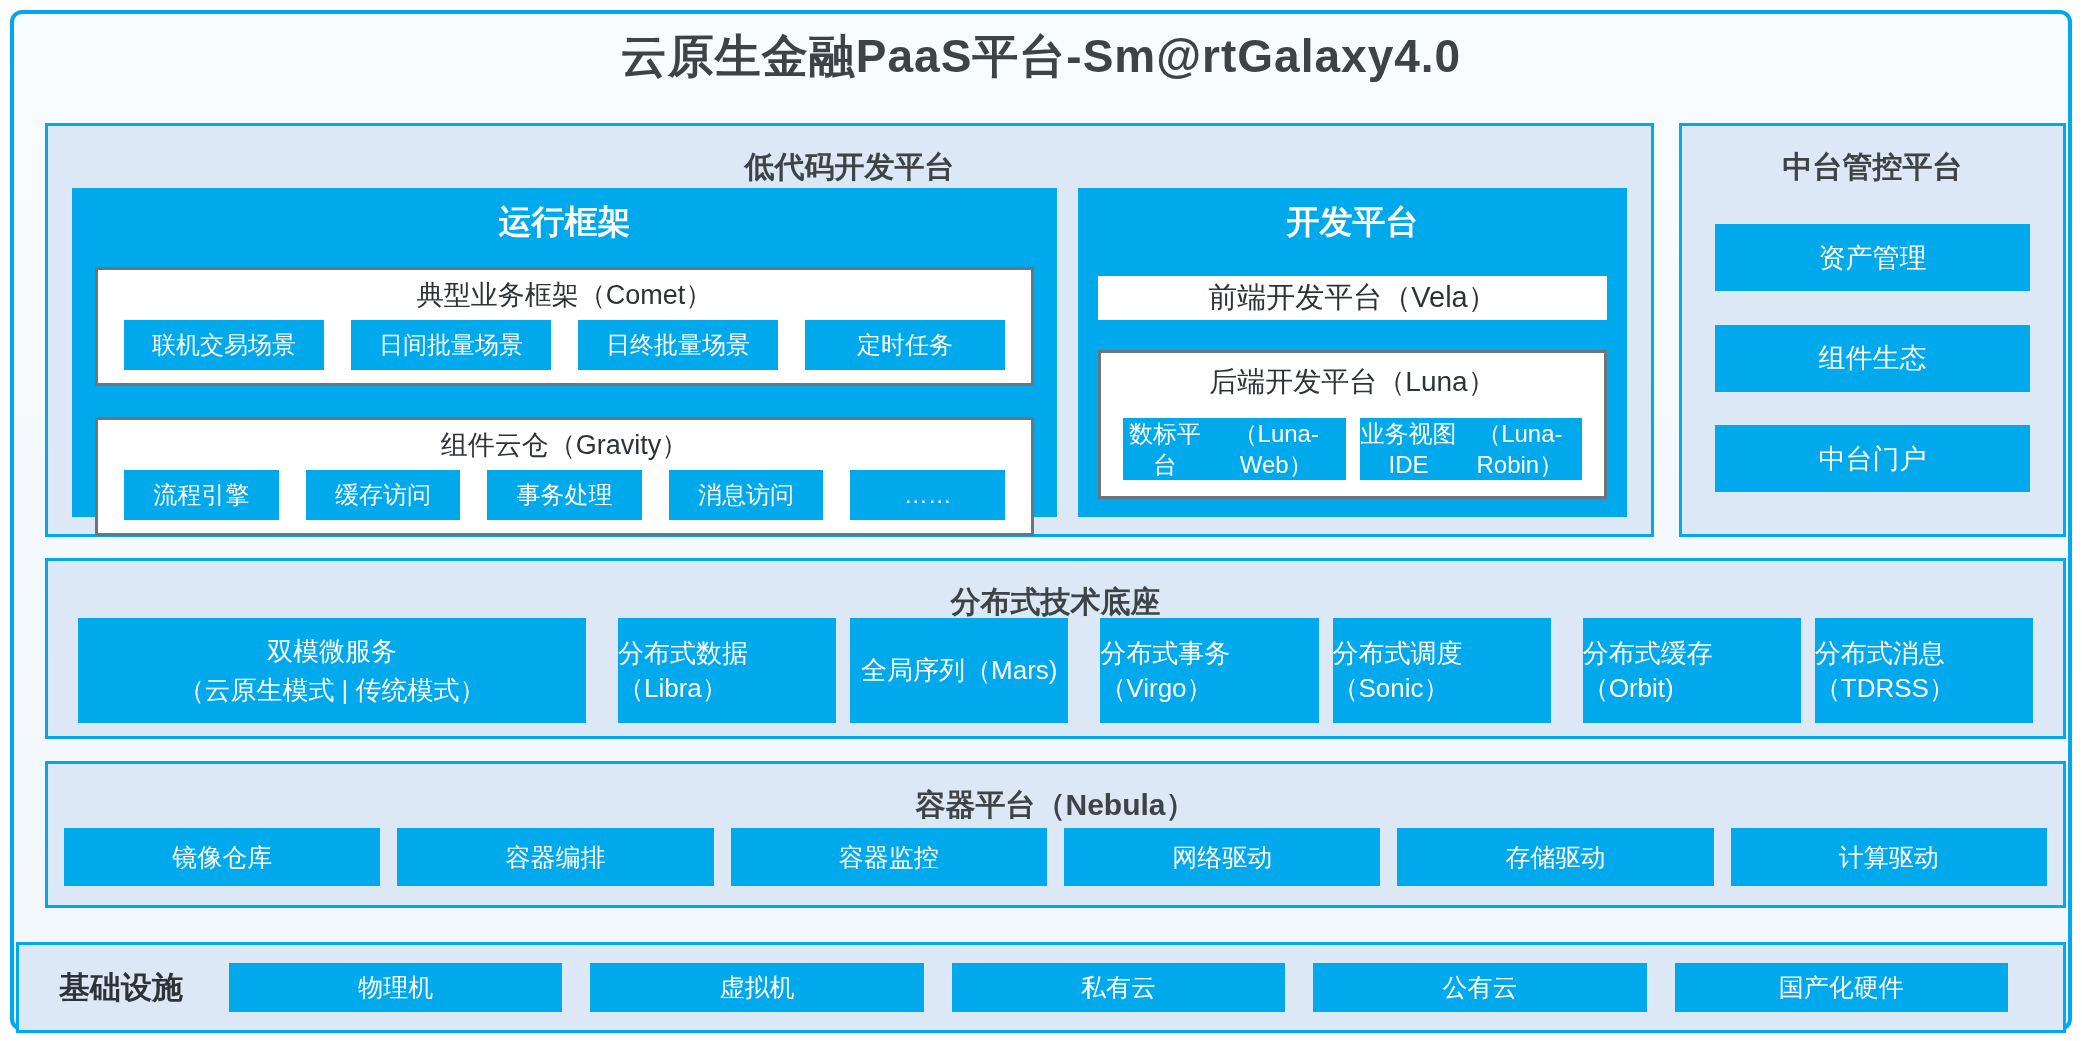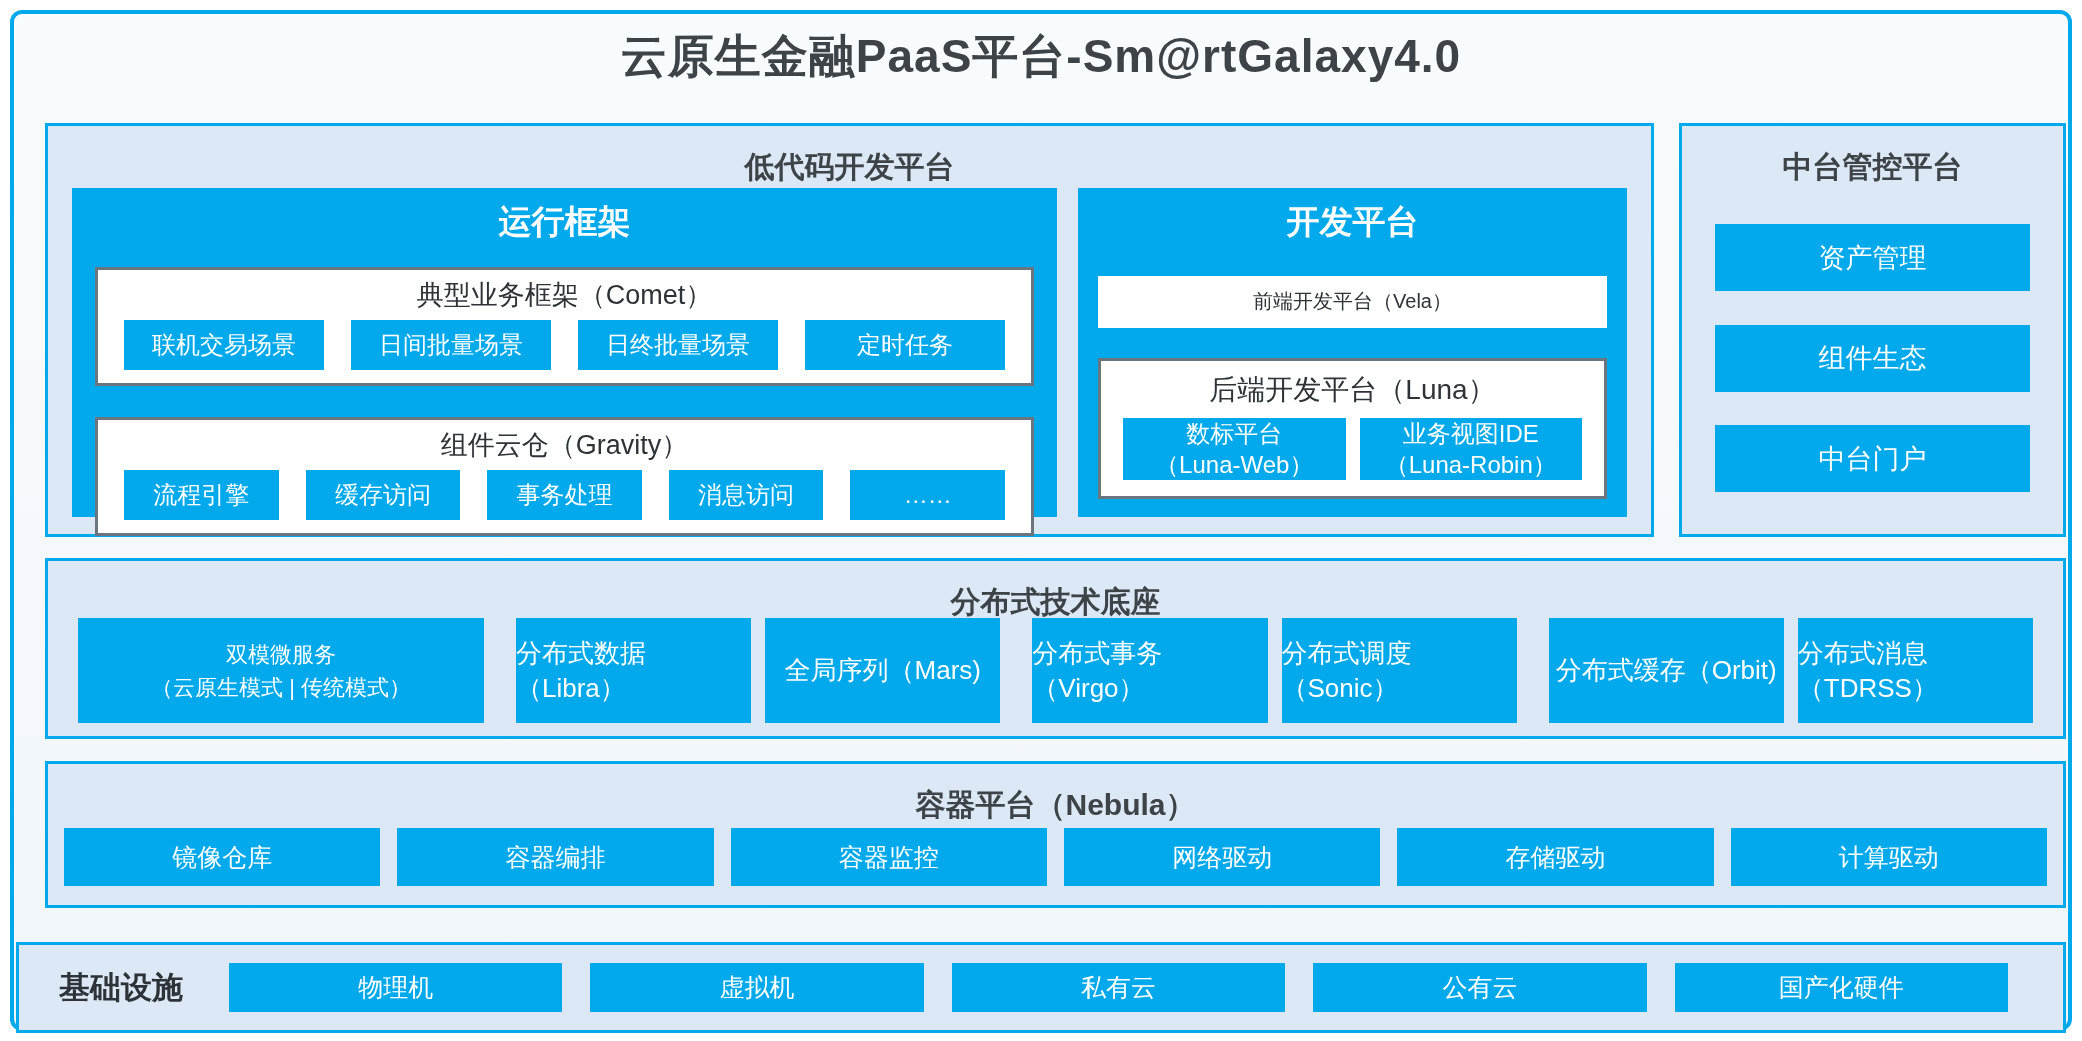--- a/index.html
+++ b/index.html
@@ -57,51 +57,52 @@
   .blue-btn{
     background:var(--cyan);color:#fff;font-size:24px;
     display:flex;align-items:center;justify-content:center;
     flex:1;height:50px;text-align:center;
   }
   .white-box.gravity{margin-top:19px;margin-bottom:16px;flex:1;}
   
   .frontend-box{
     background:#fff;margin:9px 20px 0;height:70px;
     display:flex;align-items:center;justify-content:center;
-    font-size:20px;color:#2E3338;
+    font-size:29px;color:#2E3338;
   }
   .backend-box{
     border:3px solid var(--gray-border);background:#fff;
     margin:18px 20px 18px;flex:1;display:flex;flex-direction:column;
   }
   .backend-title{text-align:center;font-size:28px;color:#2E3338;padding:10px 0 9px;}
   .backend-row{display:flex;gap:14px;padding:0 22px 16px;flex:1;}
   .backend-btn{
     flex:1;background:var(--cyan);color:#fff;font-size:24px;line-height:1.3;
-    display:flex;flex-direction:column;align-items:center;justify-content:center;
+    display:flex;flex-direction:row;align-items:center;justify-content:center;
     text-align:center;
+    margin-top:8px;
   }
   
   #midplatform{left:1679px;top:123px;width:387px;height:414px;}
   .mid-btns{
     position:absolute;left:33px;right:33px;top:98px;bottom:42px;
     display:flex;flex-direction:column;justify-content:space-between;
   }
   .mid-btn{
     height:67px;background:var(--cyan);color:#fff;font-size:27px;
     display:flex;align-items:center;justify-content:center;
   }
   
   #distributed{left:45px;top:558px;width:2021px;height:181px;}
   .dist-content{
     position:absolute;left:30px;right:30px;top:57px;bottom:13px;
     display:flex;gap:32px;
   }
   .dual-btn{
-    width:406px;background:var(--cyan);color:#fff;font-size:22px;line-height:1.5;
+    width:508px;background:var(--cyan);color:#fff;font-size:26px;line-height:1.5;
     display:flex;flex-direction:column;align-items:center;justify-content:center;
     text-align:center;
   }
   .dist-col{flex:1;display:flex;flex-direction:row;gap:14px;}
   .dist-btn{
     flex:1;background:var(--cyan);color:#fff;font-size:26px;
     display:flex;align-items:center;justify-content:center;
   }
   
   #container-platform{left:45px;top:761px;width:2021px;height:147px;}

